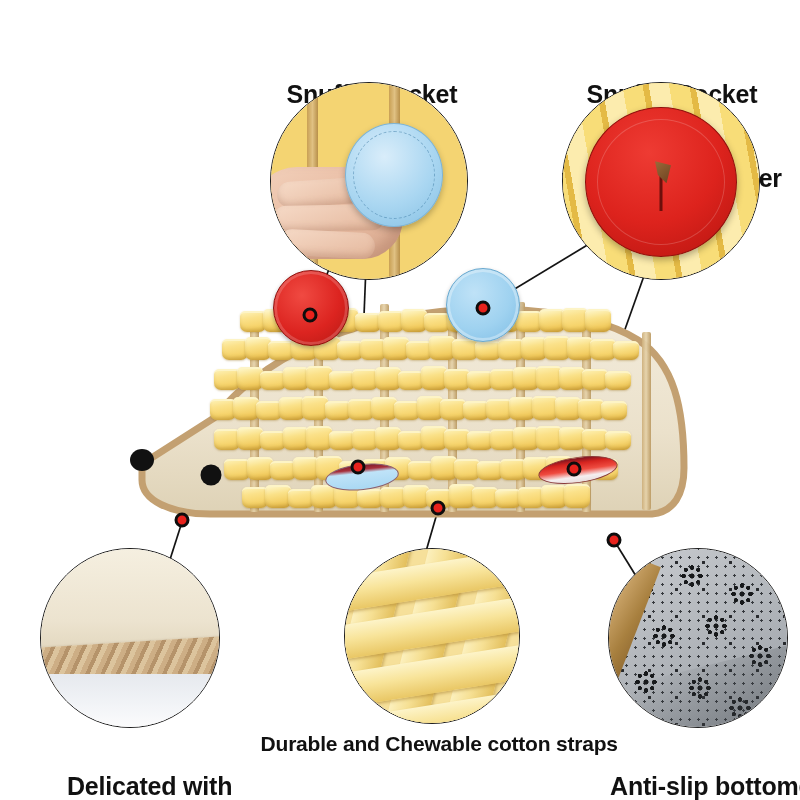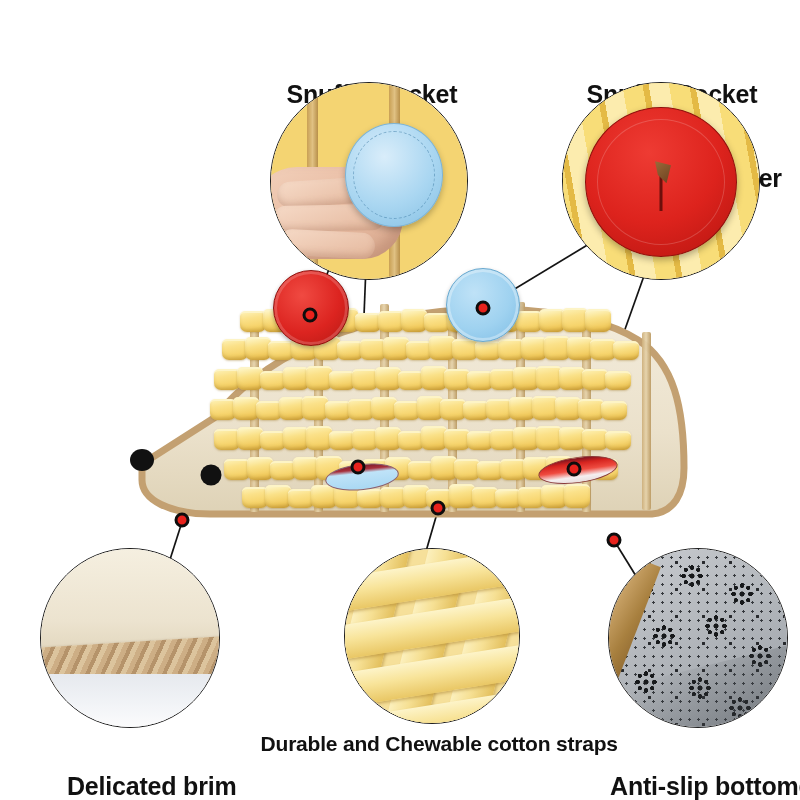--- a/index.html
+++ b/index.html
@@ -509,21 +509,21 @@
       <div class="b5-flower" style="left:140px; top:96px;"></div>
       <div class="b5-flower" style="left:26px;  top:122px;"></div>
       <div class="b5-flower" style="left:80px;  top:128px;"></div>
       <div class="b5-flower" style="left:120px; top:148px;"></div>
       <div class="b5-edge"></div>
       <div class="b5-shade"></div>
     </div>
   </div>
 
   <div class="callout-label label-bottom-big" style="left:40px; top:744px; width:230px; text-align:left;">
-    <span>Delicated brim</span>
+    <span>Delicated with</span>
   </div>
 
   <div class="callout-label label-bottom-mid" style="left:238px; top:708px; width:370px; text-align:right;">
     <span>Durable and Chewable cotton straps</span>
   </div>
 
   <div class="callout-label label-bottom-big" style="left:584px; top:744px; width:240px; text-align:left;">
     <span>Anti-slip bottome</span>
   </div>
 

